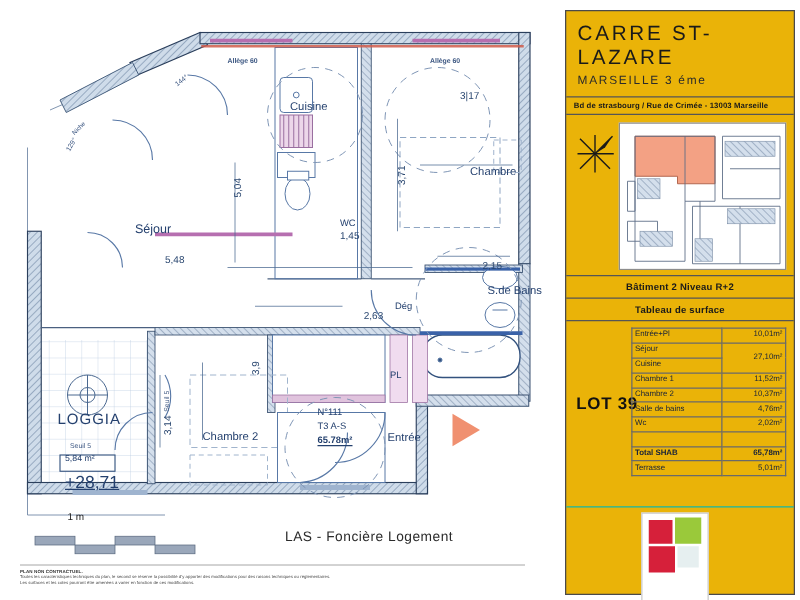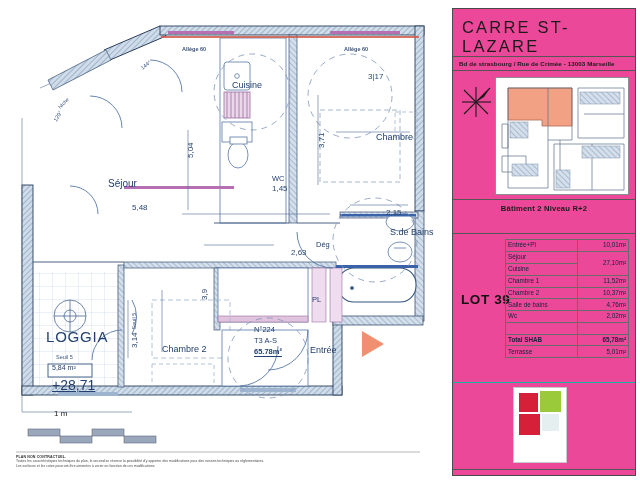--- a/index.html
+++ b/index.html
@@ -10,35 +10,35 @@
   .dim{position:absolute;font-size:8px;color:#2a4770;white-space:nowrap;}
   .dim.vert{transform-origin:0 0;transform:rotate(-90deg);}
   .tiny{font-size:5.5px;color:#3a5580;white-space:nowrap;position:absolute;}
 
   
   #drawing{position:absolute;left:0;top:0;width:452px;height:480px;}
   #svgplan{position:absolute;left:0;top:0;}
 
   
   #titleblock{position:absolute;left:452px;top:8px;width:184px;height:468px;
-              border:1px solid #4a4a4a;background:#ec4899;box-sizing:border-box;}
+              border:1px solid #4a4a4a;background:#eab308;box-sizing:border-box;}
   .tb-title{font-family:"Liberation Sans",sans-serif;font-size:16.5px;
             letter-spacing:2.2px;color:#1a1a1a;padding:9px 0 0 9px;font-weight:400;}
   .tb-sub{font-size:9.5px;letter-spacing:1.4px;color:#2b2b2b;padding:3px 0 7px 9px;}
   .tb-addr{font-size:6.2px;font-weight:bold;color:#1a1a1a;
            border-top:1px solid #555;border-bottom:1px solid #555;
            padding:3px 0 3px 6px;letter-spacing:.1px;}
 
   .keyplan-wrap{position:relative;height:128px;border-bottom:1px solid #555;}
   .keyplan-frame{position:absolute;left:42px;top:6px;width:132px;height:116px;
                  border:1px solid #8d8d8d;background:#fff;overflow:hidden;}
   .compass{position:absolute;left:6px;top:14px;width:34px;height:34px;}
 
   .tb-row{border-bottom:1px solid #555;font-size:7.6px;font-weight:bold;
-          color:#1a1a1a;text-align:center;padding:4px 0 20px 0;letter-spacing:.2px;}
+          color:#1a1a1a;text-align:center;padding:4px 0 4px 0;letter-spacing:.2px;}
 
   #lotarea{position:relative;height:148px;border-bottom:1px solid #14b8a6;}
   #lotlabel{position:absolute;left:8px;top:58px;font-size:13.5px;font-weight:bold;
             color:#111;letter-spacing:.6px;}
   table.surf{position:absolute;left:52px;top:5px;width:124px;border-collapse:collapse;}
   table.surf td{border:.7px solid #6a6a6a;font-size:6.3px;color:#16213a;
                 padding:1.2px 2px;height:8.5px;line-height:8.5px;}
   table.surf td.val{text-align:right;width:46px;}
   table.surf tr.tot td{font-weight:bold;}
   table.surf td.blank{height:8px;}
@@ -217,21 +217,21 @@
 
     <div id="entryarrow"></div>
 
     <div class="plan-label" style="left:108px;top:178px;font-size:10px;">Séjour</div>
     <div class="plan-label" style="left:232px;top:80px;">Cuisine</div>
     <div class="plan-label" style="left:376px;top:132px;">Chambre</div>
     <div class="plan-label" style="left:162px;top:344px;">Chambre 2</div>
     <div class="plan-label" style="left:358px;top:227px;margin-left:32px;">S.de Bains</div>
     <div class="plan-label" style="left:272px;top:174px;font-size:7.5px;">WC</div>
     <div class="plan-label" style="left:310px;top:345px;">Entrée</div>
-    <div class="plan-label" style="left:46px;top:328px;font-size:15px;letter-spacing:.8px;">LOGGIA</div>
+    <div class="plan-label" style="left:46px;top:328px;font-size:12px;letter-spacing:.8px;">LOGGIA</div>
     <div class="plan-label" style="left:312px;top:295px;font-size:7.5px;">PL</div>
     <div class="plan-label" style="left:316px;top:240px;font-size:7.5px;">Dég</div>
 
     <div class="dim vert" style="left:186px;top:158px;">5,04</div>
     <div class="dim" style="left:132px;top:203px;">5,48</div>
     <div class="dim" style="left:368px;top:72px;">3|17</div>
     <div class="dim vert" style="left:317px;top:148px;">3,71</div>
     <div class="dim" style="left:272px;top:184px;">1,45</div>
     <div class="dim" style="left:291px;top:248px;">2,63</div>
     <div class="dim" style="left:386px;top:208px;">2,15</div>
@@ -239,40 +239,42 @@
     <div class="dim vert" style="left:130px;top:348px;">3,14</div>
 
     <div class="tiny" style="left:140px;top:62px;transform:rotate(-38deg);">144°</div>
     <div class="tiny" style="left:52px;top:113px;transform:rotate(-60deg);">129°</div>
     <div class="tiny" style="left:57px;top:100px;transform:rotate(-45deg);font-size:5px;">Niche</div>
     <div class="tiny" style="left:182px;top:46px;font-weight:bold;">Allège 60</div>
     <div class="tiny" style="left:344px;top:46px;font-weight:bold;">Allège 60</div>
     <div class="tiny" style="left:56px;top:354px;">Seuil 5</div>
     <div class="tiny" style="left:126px;top:318px;transform:rotate(-90deg);">Seuil 5</div>
 
-    <div class="plan-label" style="left:254px;top:325px;font-size:7.5px;">N°224</div>
+    <div class="plan-label" style="left:254px;top:325px;font-size:7.5px;">N°111</div>
     <div class="plan-label" style="left:254px;top:336px;font-size:7.5px;">T3  A-S</div>
     <div class="plan-label" style="left:254px;top:347px;font-size:7.5px;font-weight:bold;
                 border-bottom:1px solid #24406e;">65.78m²</div>
 
     <div class="plan-label" style="left:52px;top:364px;font-size:7px;">5,84 m²</div>
     <div class="plan-label" style="left:52px;top:377px;font-size:14px;text-decoration:underline;">+28,71</div>
 
     <div id="scaletxt">1 m</div>
+    <div id="lastxt">LAS - Foncière Logement</div>
 
     <div id="disclaim">
       <div class="h">PLAN NON CONTRACTUEL.</div>
       <div class="l">Toutes les caractéristiques techniques du plan, le second se réserve la possibilité d'y apporter des modifications pour des raisons techniques ou réglementaires.</div>
       <div class="l">Les surfaces et les cotes pourront être amenées à varier en fonction de ces modifications.</div>
     </div>
   </div>
 
   <div id="titleblock">
 
     <div class="tb-title">CARRE ST-LAZARE</div>
+    <div class="tb-sub">MARSEILLE 3 éme</div>
     <div class="tb-addr">Bd de strasbourg / Rue de Crimée - 13003 Marseille</div>
 
     <div class="keyplan-wrap">
       <svg class="compass" viewBox="0 0 34 34">
         <g stroke="#1a1a1a" stroke-width="1.1" fill="none">
           <path d="M17 17 L31 3"></path>
             <path d="M17 17 L5 5"></path>
             <path d="M17 17 L3 17"></path>
           <path d="M17 17 L5 29"></path>
             <path d="M17 17 L17 32"></path>
@@ -306,20 +308,21 @@
             <rect x="84" y="14" width="40" height="12"></rect>
             <rect x="86" y="68" width="38" height="12"></rect>
             <rect x="16" y="86" width="26" height="12"></rect>
             <rect x="60" y="92" width="14" height="18"></rect>
           </g>
         </svg>
       </div>
     </div>
 
     <div class="tb-row">Bâtiment  2 Niveau R+2</div>
+    <div class="tb-row">Tableau de surface</div>
 
     <div id="lotarea">
       <div id="lotlabel">LOT 39</div>
       <table class="surf">
         <tbody>
           <tr>
               <td>Entrée+Pl</td>
               <td class="val">10,01m²</td>
             </tr>
           <tr>

